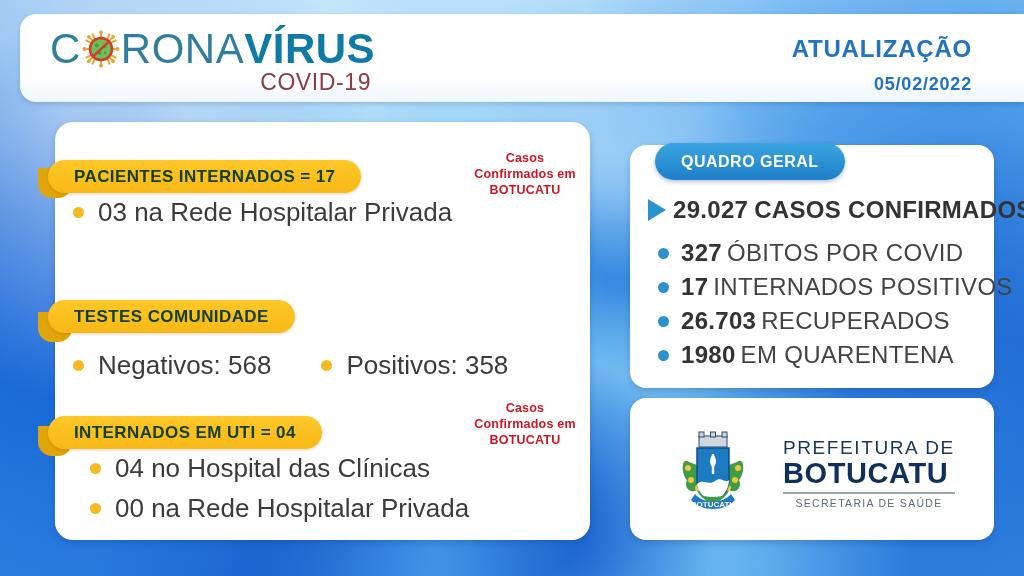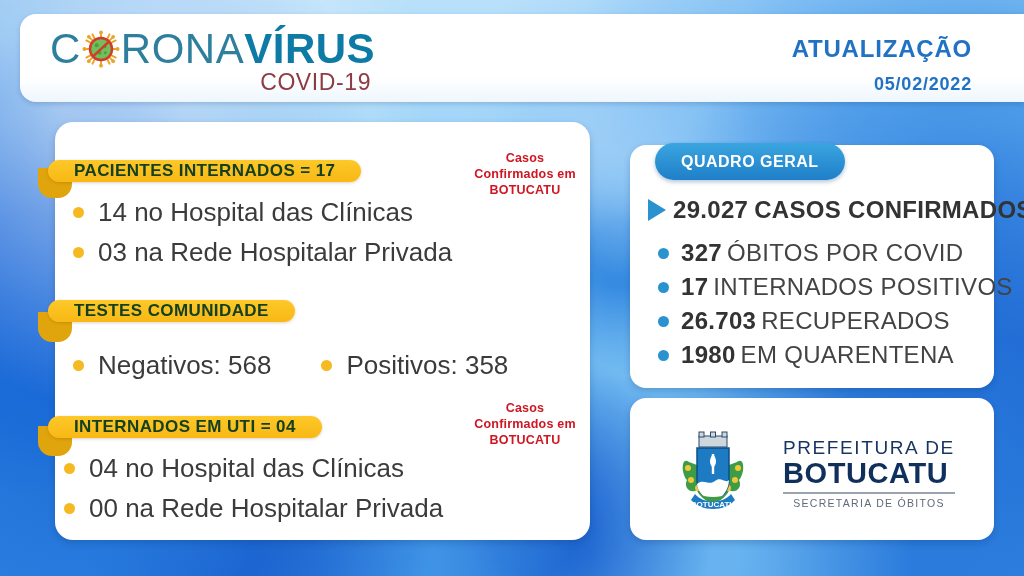--- a/index.html
+++ b/index.html
@@ -74,21 +74,21 @@
   .card {
     position: absolute; background: #fff;
     box-shadow: 0 3px 7px rgba(0,45,100,.22);
   }
   .card-left   { left: 55px; top: 122px; width: 535px; height: 418px; border-radius: 18px; }
   .card-right  { left: 630px; top: 145px; width: 364px; height: 243px; border-radius: 16px; }
   .card-logo   { left: 630px; top: 398px; width: 364px; height: 142px; border-radius: 16px; }
 
   
   .badge-yellow {
-    position: absolute; height: 22px;
+    position: absolute; height: 33px;
     background: linear-gradient(180deg,#fdc828 0%,#f8b816 100%);
     border-radius: 17px;
     display: flex; align-items: center; padding: 0 26px;
     color: #15401f; font-size: 17px; font-weight: 700; letter-spacing: .4px;
     white-space: nowrap; z-index: 4;
     box-shadow: 0 1px 3px rgba(120,80,0,.25);
   }
   .badge-fold {
     position: absolute; width: 34px; height: 30px;
     background: #e0a40c; border-radius: 0 0 14px 14px; z-index: 2;
@@ -220,24 +220,20 @@
   <div class="badge-fold" style="left:38px; top:168px;"></div>
   <div class="badge-yellow" style="left:48px; top:160px;">PACIENTES INTERNADOS = 17</div>
   <div class="red-note" style="left:455px; top:150px; width:140px;">
     <div>Casos</div>
     <div>Confirmados em</div>
     <div>BOTUCATU</div>
   </div>
   <div class="blist" style="left:73px; top:192px;">
     <div class="brow">
       <span class="dot-y"></span>
-      <span>14 no Hospital das Clínicas</span>
-    </div>
-    <div class="brow">
-      <span class="dot-y"></span>
       <span>03 na Rede Hospitalar Privada</span>
     </div>
   </div>
 
   <div class="badge-fold" style="left:38px; top:312px;"></div>
   <div class="badge-yellow" style="left:48px; top:300px;">TESTES COMUNIDADE</div>
   <div class="blist" style="left:73px; top:345px;">
     <div class="brow">
       <span class="dot-y"></span>
       <span>Negativos: 568</span>
@@ -246,21 +242,21 @@
     </div>
   </div>
 
   <div class="badge-fold" style="left:38px; top:426px;"></div>
   <div class="badge-yellow" style="left:48px; top:416px;">INTERNADOS EM UTI = 04</div>
   <div class="red-note" style="left:455px; top:400px; width:140px;">
     <div>Casos</div>
     <div>Confirmados em</div>
     <div>BOTUCATU</div>
   </div>
-  <div class="blist" style="left:64px; top:448px;">
+  <div class="blist" style="left:90px; top:448px;">
     <div class="brow">
       <span class="dot-y"></span>
       <span>04 no Hospital das Clínicas</span>
     </div>
     <div class="brow">
       <span class="dot-y"></span>
       <span>00 na Rede Hospitalar Privada</span>
     </div>
   </div>
 
@@ -322,17 +318,17 @@
         <path d="M38 26 C34 31,34 36,38 40 C42 36,42 31,38 26 Z" fill="#ffffff"></path>
         <rect x="36.8" y="26" width="2.4" height="20" fill="#ffffff"></rect>
         <path d="M16 72 C26 84,50 84,60 72 L56 66 C48 76,28 76,20 66 Z" fill="#1d7bc4"></path>
         <text x="38" y="79" font-family="Liberation Sans, sans-serif" font-size="8" font-weight="700" fill="#ffffff" text-anchor="middle">BOTUCATU</text>
       </svg>
     </span>
     <span class="pref-text">
       <span class="pref-l1" style="display:block;">PREFEITURA DE</span>
       <span class="pref-l2" style="display:block;">BOTUCATU</span>
       <span class="pref-rule" style="display:block;"></span>
-      <span class="pref-l3" style="display:block;">SECRETARIA DE ÓBITOS</span>
+      <span class="pref-l3" style="display:block;">SECRETARIA DE SAÚDE</span>
     </span>
   </div>
 
 </div>
 
 </body></html>

